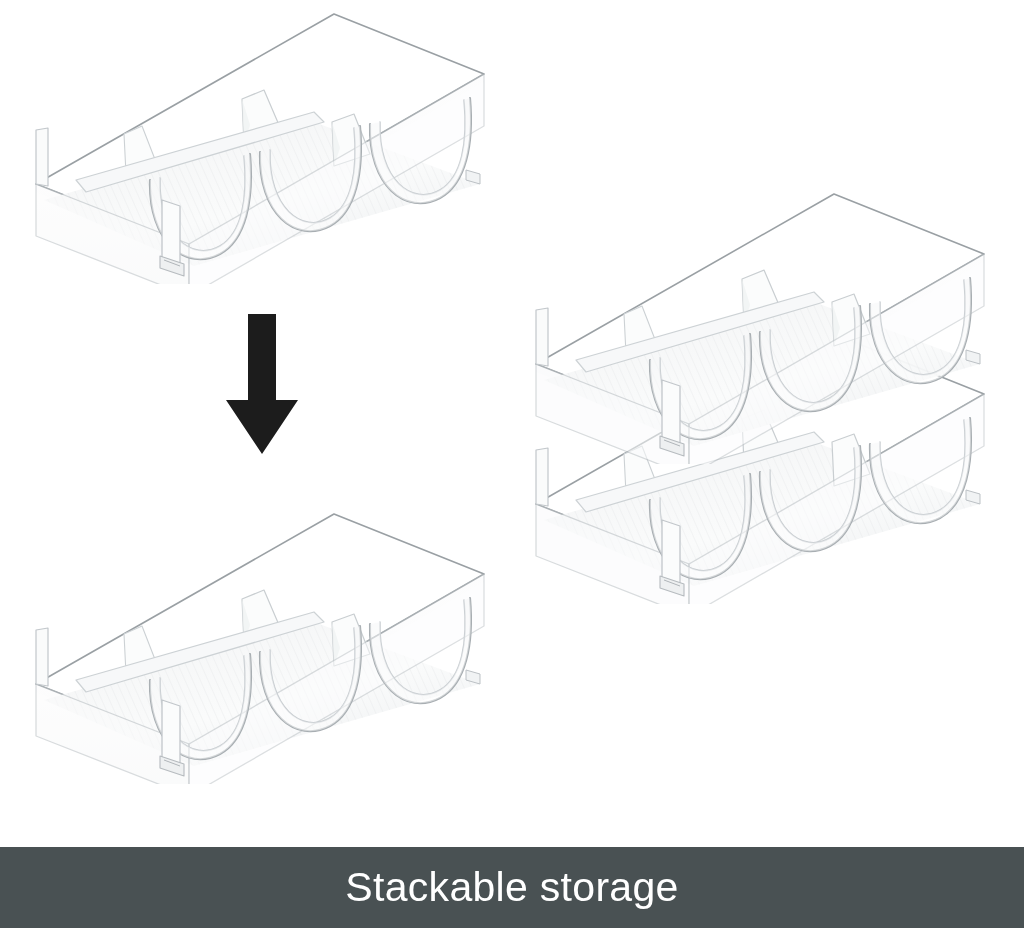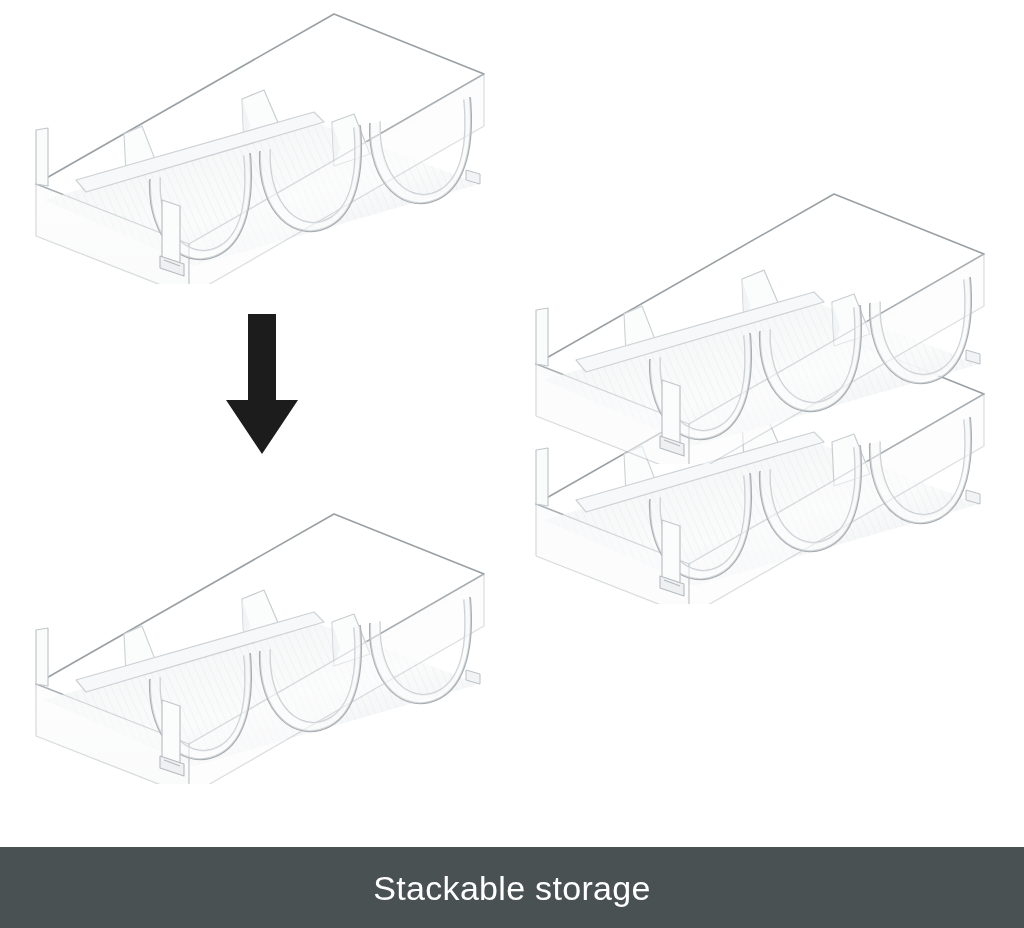--- a/index.html
+++ b/index.html
@@ -41,21 +41,21 @@
     width: 1024px;
     height: 81px;
     background: #495153;
     display: flex;
     align-items: center;
     justify-content: center;
   }
   #caption-text {
     color: #ffffff;
     font-family: "Liberation Sans", sans-serif;
-    font-size: 34px;
+    font-size: 41px;
     font-weight: 400;
     letter-spacing: 0.3px;
     line-height: 1;
     white-space: nowrap;
     user-select: none;
   }
 </style>
 </head>
 <body>
 

